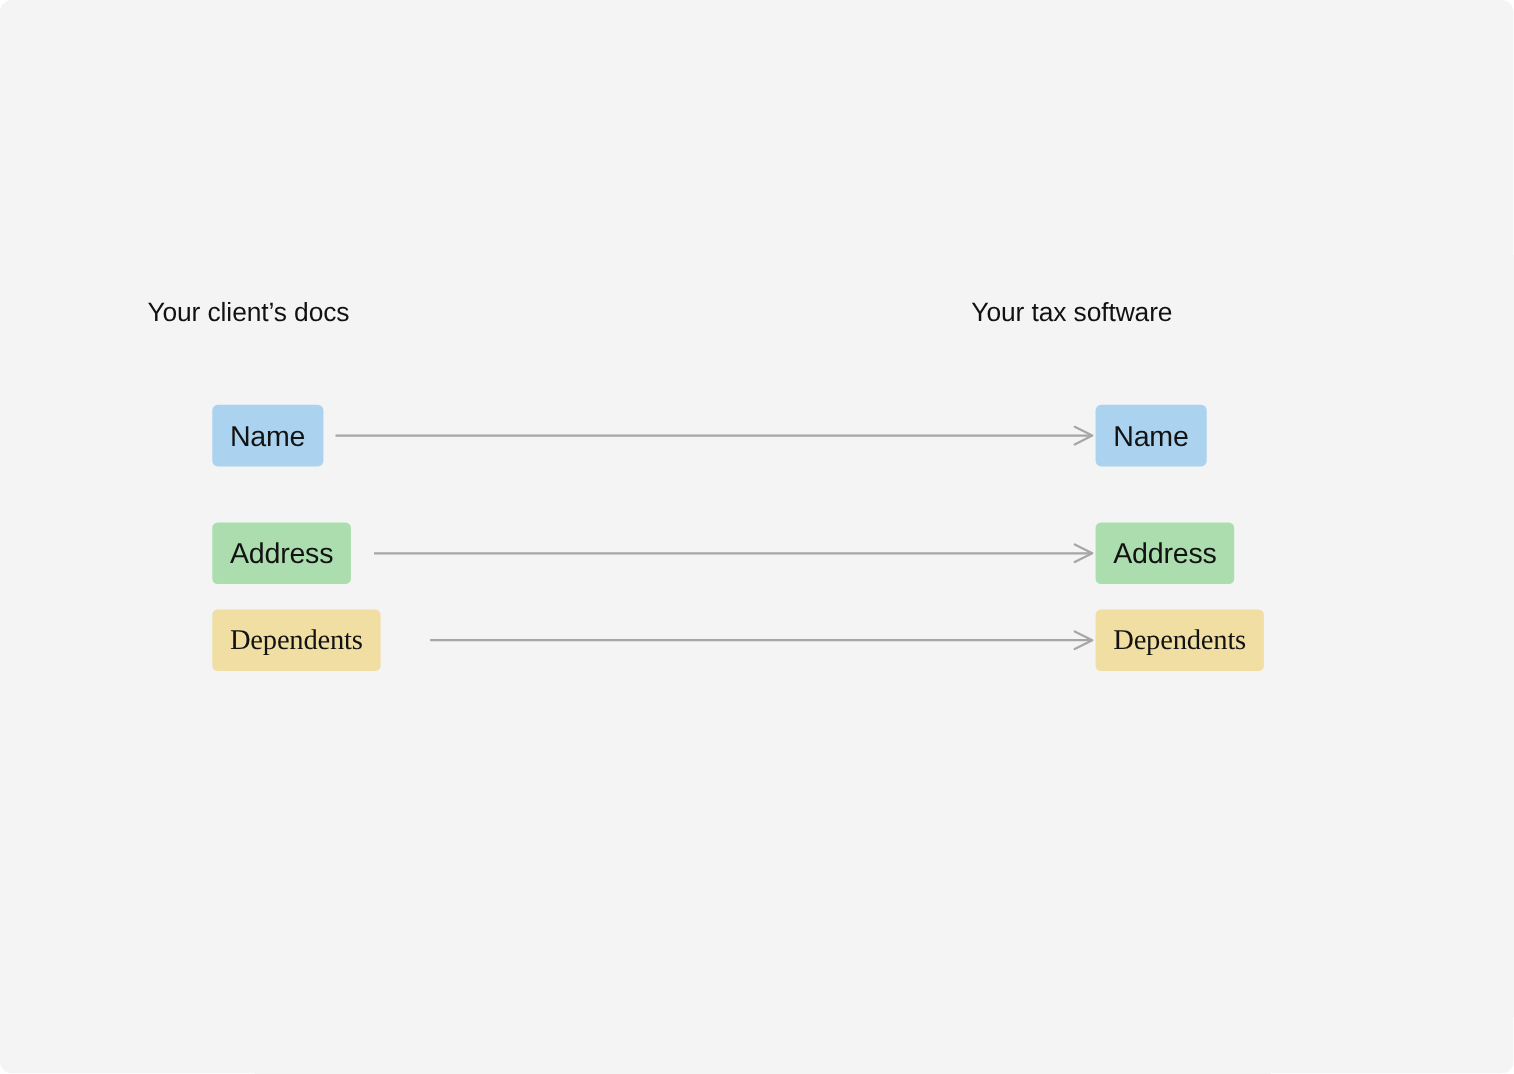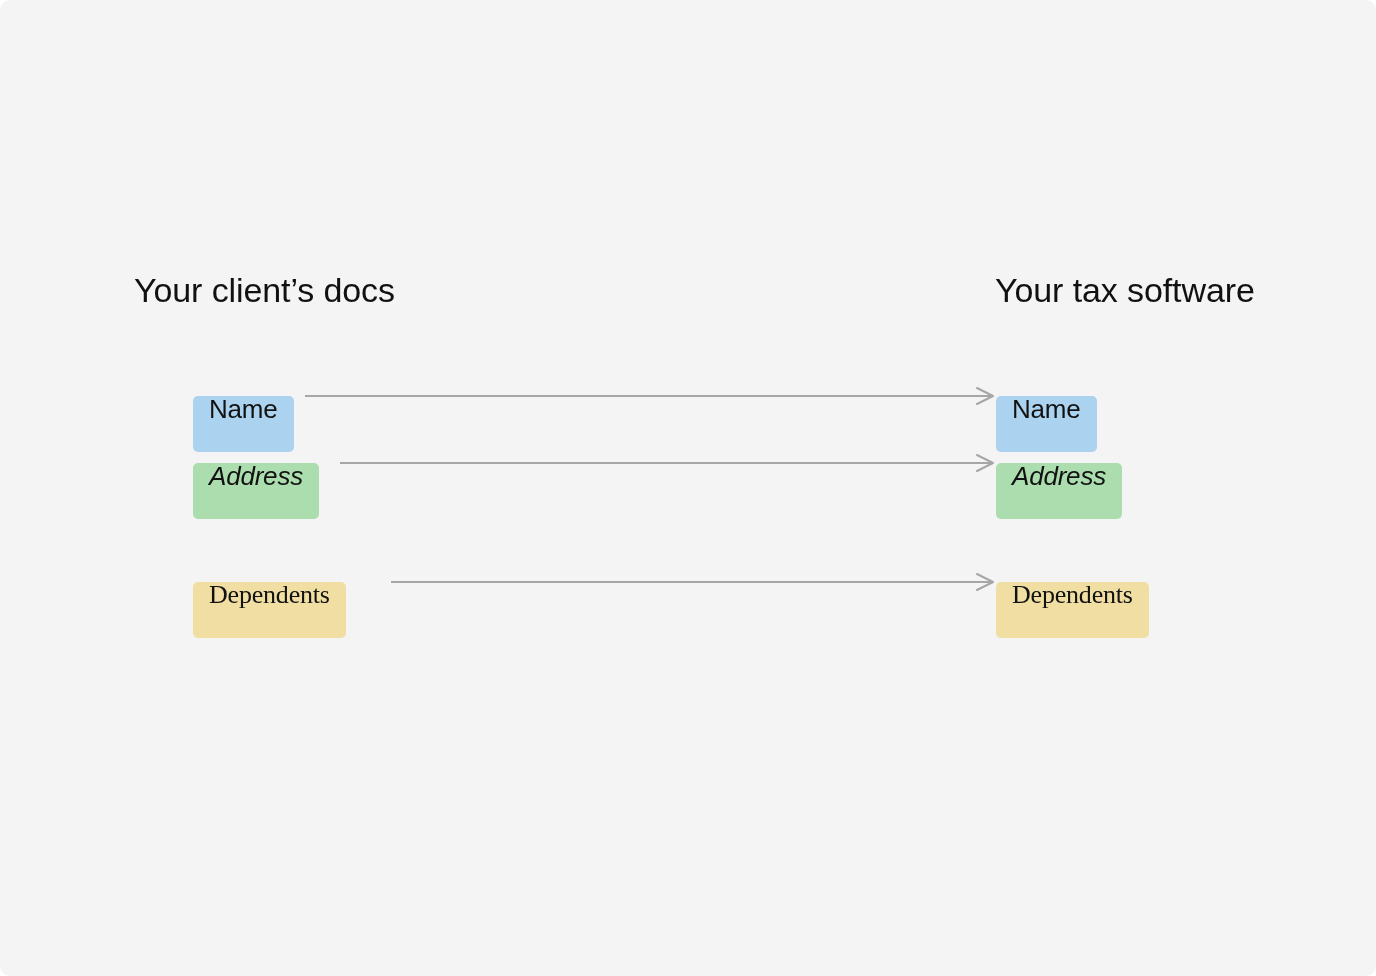--- a/index.html
+++ b/index.html
@@ -18,49 +18,49 @@
     width: 1376px;
     height: 976px;
     background: #f4f4f4;
     border-radius: 11px;
     box-sizing: border-box;
     overflow: hidden;
   }
 
   .col-header {
     position: absolute;
-    font-size: 34px;
+    font-size: 24px;
     font-weight: 400;
     color: #111111;
     letter-spacing: -0.1px;
     white-space: nowrap;
     line-height: 1;
   }
   #header-left  { left: 134px; top: 273px; }
-  #header-right { left: 995px; top: 273px; }
+  #header-right { left: 883px; top: 273px; }
 
   .row {
     position: absolute;
     left: 0;
     width: 100%;
     height: 56px;
   }
   .row-1 { top: 368px; }
-  .row-2 { top: 435px; font-style: italic; }
+  .row-2 { top: 475px; }
   .row-3 { top: 554px; }
 
   .node {
     position: absolute;
     top: 0;
     height: 56px;
     border-radius: 5px;
     display: flex;
+    align-items: center;
     box-sizing: border-box;
     padding: 0 16px;
-    margin-top: 28px;
   }
   .node .node-label {
     font-size: 26px;
     color: #121212;
     line-height: 1;
     letter-spacing: -0.2px;
     white-space: nowrap;
   }
   .node.left  { left: 193px; }
   .node.right { left: 996px; }

